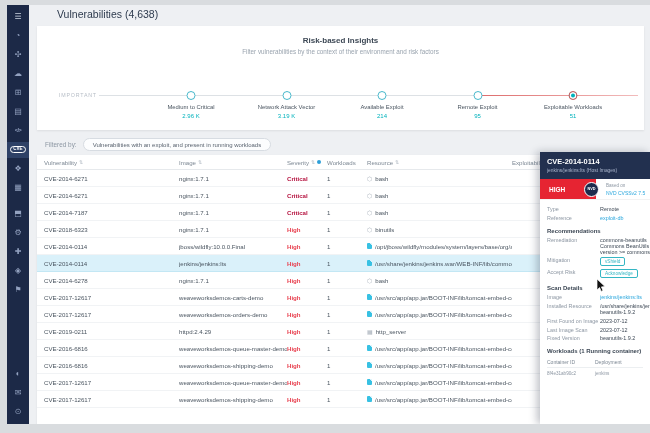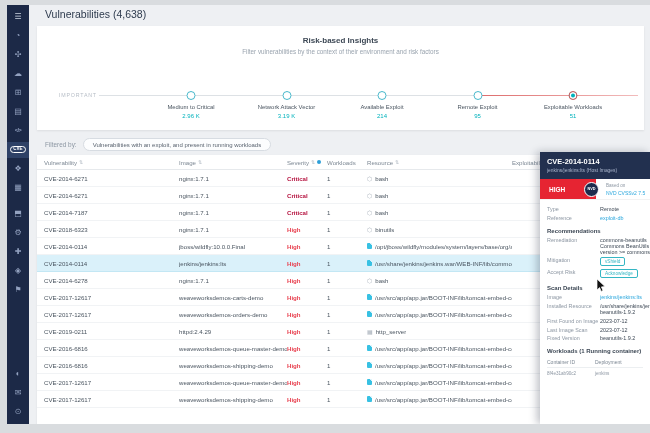--- a/index.html
+++ b/index.html
@@ -14,21 +14,21 @@
   .side-group.bottom { margin-top:auto; }
   .side-group.secondary { margin-top:7px; }
   .side-icon { height:16px; margin:1.5px 0; display:flex; align-items:center; justify-content:center; color:#93a2c0; font-size:8px; line-height:1; cursor:pointer; }
   .side-icon.first { color:#c9d2e0; }
   .side-icon.active { background:#2e4166; color:#fff; }
   .side-icon .pill { font-size:4.5px; font-weight:bold; border:1px solid currentColor; border-radius:4px; padding:0.5px 2px; }
   .side-icon .code { font-size:5.5px; font-weight:bold; letter-spacing:-0.5px; }
 
   
   .content { flex:1; position:relative; overflow:hidden; color:#4a5560; }
-  .page-title { position:absolute; left:16px; top:3px; font-size:10.5px; color:#2e3b4e; }
+  .page-title { position:absolute; left:28px; top:3px; font-size:10.5px; color:#2e3b4e; }
 
   .card { position:absolute; background:#fff; border-radius:0; box-shadow:0 1px 2px rgba(0,0,0,.08); }
 
   
   #insights-card { left:8px; top:21px; width:607px; height:104px; }
   .ins-title { text-align:center; margin-top:10px; font-size:8px; font-weight:bold; color:#3d4855; }
   .ins-sub { text-align:center; margin-top:3px; font-size:6.3px; color:#9aa4af; }
   .stepper { position:absolute; left:0; top:60px; right:0; height:42px; }
   .axis-label { position:absolute; left:22px; top:6px; font-size:5.3px; letter-spacing:.8px; color:#b6bdc6; }
   .step-line { position:absolute; left:62px; right:6px; top:9px; height:1px; background:#dde1e5; }

